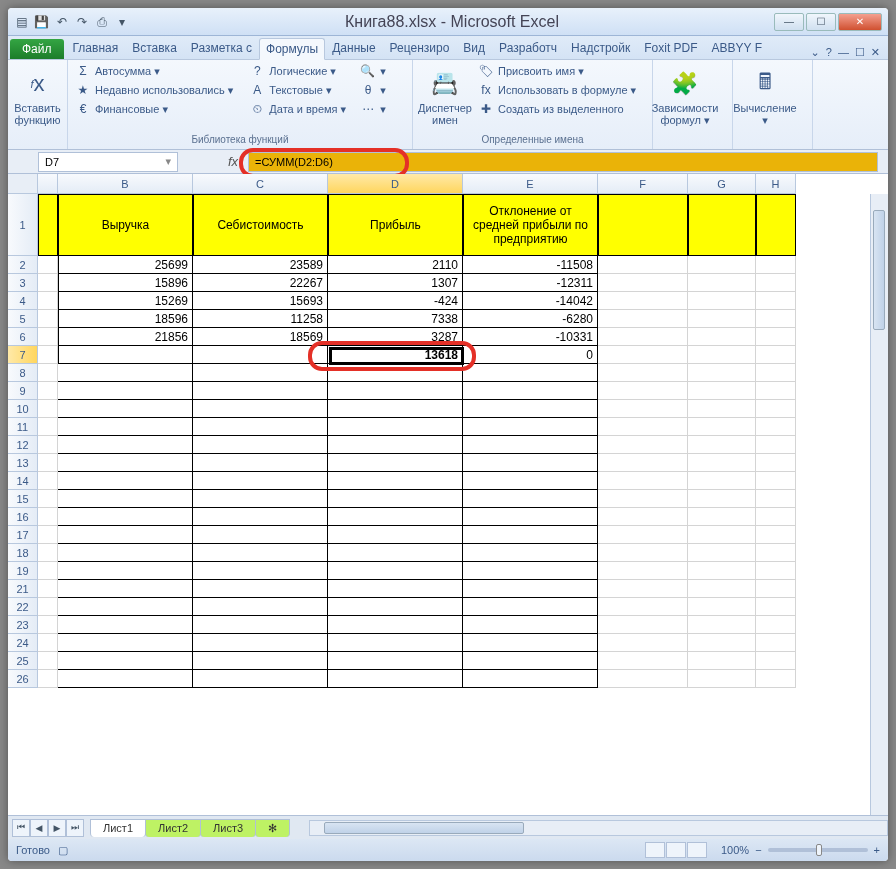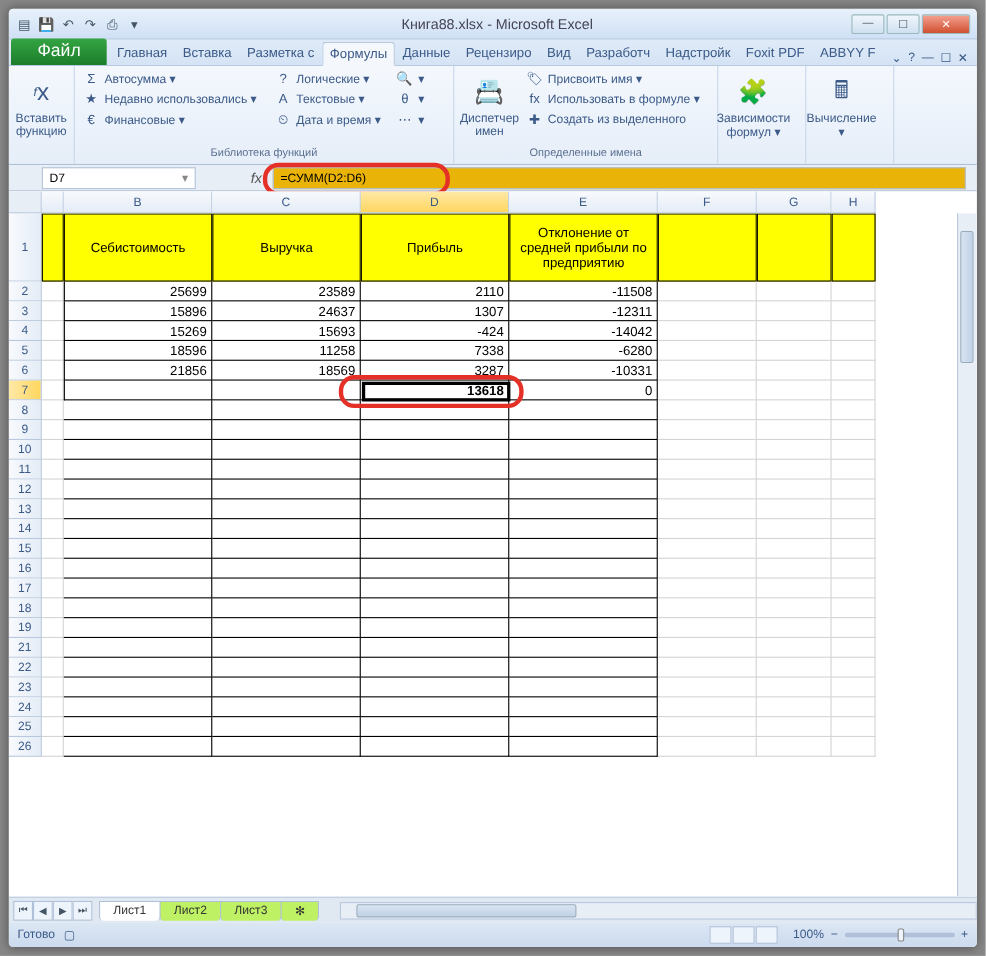--- a/index.html
+++ b/index.html
@@ -1,26 +1,26 @@
 <!DOCTYPE html>
 <html><head>
 <meta charset="utf-8">
 <style>
 *{box-sizing:border-box;margin:0;padding:0;font-family:'Segoe UI',Tahoma,sans-serif;font-size:11px}
 body{background:#888;width:896px;height:869px;overflow:hidden;position:relative}
 .outer-shadow{position:absolute;inset:8px;background:#fff;border-radius:4px;box-shadow:0 0 10px rgba(0,0,0,.4);overflow:hidden;display:flex;flex-direction:column}
 .titlebar{height:28px;background:linear-gradient(#e8f1fb,#cfe0f5);display:flex;align-items:center;padding:0 6px;border-bottom:1px solid #9db5d6}
 .titlebar .qat{display:flex;align-items:center;gap:4px}
 .titlebar .qat-ico{width:16px;height:16px;display:flex;align-items:center;justify-content:center;color:#456;font-size:12px}
-.titletext{flex:1;text-align:center;color:#445;font-size:13px}
+.titletext{flex:1;text-align:center;color:#445;font-size:16px}
 .winbtns{display:flex;gap:2px}
 .winbtn{width:30px;height:18px;background:linear-gradient(#f0f6fc,#d0e0f0);border:1px solid #9bb;border-radius:2px;display:flex;align-items:center;justify-content:center;font-size:10px;color:#456}
 .winbtn.close{background:linear-gradient(#f4a090,#d05030);color:#fff;width:44px}
 .ribbon-tabs{height:24px;background:linear-gradient(#e0ebf8,#d4e3f5);display:flex;align-items:flex-end;padding-left:2px;border-bottom:1px solid #b8c8de}
-.file-tab{background:linear-gradient(#34a543,#1c7d2a);color:#fff;padding:3px 24px;border-radius:3px 3px 0 0;margin-right:2px;font-size:16px}
+.file-tab{background:linear-gradient(#34a543,#1c7d2a);color:#fff;padding:3px 12px;border-radius:3px 3px 0 0;margin-right:2px;font-size:12px}
 .rtab{padding:3px 6px;color:#3b5a88;font-size:12px;border:1px solid transparent;margin-right:0}
 .rtab.active{background:#f4f8fd;border:1px solid #b8c8de;border-bottom:1px solid #f4f8fd;border-radius:3px 3px 0 0;position:relative;top:1px}
 .help-area{margin-left:auto;display:flex;gap:6px;padding-right:8px;color:#3b5a88}
 .ribbon{height:90px;background:linear-gradient(#f4f8fd,#e6eef9);border-bottom:1px solid #b0c0d8;display:flex}
 .rgroup{border-right:1px solid #c8d6ea;display:flex;flex-direction:column;padding:2px 4px}
 .rgroup-body{flex:1;display:flex;align-items:flex-start;gap:2px}
 .rgroup-label{text-align:center;color:#5a7090;font-size:10px;padding-bottom:2px}
 .bigbtn{display:flex;flex-direction:column;align-items:center;justify-content:center;width:56px;height:70px;text-align:center;color:#3b5a88;font-size:11px;gap:2px}
 .bigbtn .ico{width:32px;height:32px;display:flex;align-items:center;justify-content:center;font-size:22px}
 .smallbtns{display:flex;flex-direction:column;gap:1px}
@@ -230,22 +230,22 @@
             <div class="colhdr cw-e">E</div>
             <div class="colhdr cw-f">F</div>
             <div class="colhdr cw-g">G</div>
             <div class="colhdr cw-h">H</div>
           </div>
       </div>
       <div class="rows" id="rows">
           <div class="row r1">
             <div class="rowhdr">1</div>
             <div class="cell ca cw-a"></div>
+            <div class="cell cb cw-b">Выручка</div>
             <div class="cell cc cw-c">Себистоимость</div>
-            <div class="cell cb cw-b">Выручка</div>
             <div class="cell cd cw-d">Прибыль</div>
             <div class="cell ce cw-e">Отклонение от средней прибыли по предприятию</div>
             <div class="cell cf cw-f"></div>
             <div class="cell cg cw-g"></div>
             <div class="cell ch cw-h"></div>
           </div>
           <div class="row rdata">
             <div class="rowhdr">2</div>
             <div class="cell ca cw-a"></div>
             <div class="cell cb cw-b" style="border-right: 1px solid rgb(0, 0, 0); border-bottom: 1px solid rgb(0, 0, 0); border-left: 1px solid rgb(0, 0, 0);">25699</div>
@@ -253,21 +253,21 @@
             <div class="cell cd cw-d" style="border-right: 1px solid rgb(0, 0, 0); border-bottom: 1px solid rgb(0, 0, 0);">2110</div>
             <div class="cell ce cw-e" style="border-right: 1px solid rgb(0, 0, 0); border-bottom: 1px solid rgb(0, 0, 0);">-11508</div>
             <div class="cell cf cw-f"></div>
             <div class="cell cg cw-g"></div>
             <div class="cell ch cw-h"></div>
           </div>
           <div class="row rdata">
             <div class="rowhdr">3</div>
             <div class="cell ca cw-a"></div>
             <div class="cell cb cw-b" style="border-right: 1px solid rgb(0, 0, 0); border-bottom: 1px solid rgb(0, 0, 0); border-left: 1px solid rgb(0, 0, 0);">15896</div>
-            <div class="cell cc cw-c" style="border-right: 1px solid rgb(0, 0, 0); border-bottom: 1px solid rgb(0, 0, 0);">24637</div>
+            <div class="cell cc cw-c" style="border-right: 1px solid rgb(0, 0, 0); border-bottom: 1px solid rgb(0, 0, 0);">22267</div>
             <div class="cell cd cw-d" style="border-right: 1px solid rgb(0, 0, 0); border-bottom: 1px solid rgb(0, 0, 0);">1307</div>
             <div class="cell ce cw-e" style="border-right: 1px solid rgb(0, 0, 0); border-bottom: 1px solid rgb(0, 0, 0);">-12311</div>
             <div class="cell cf cw-f"></div>
             <div class="cell cg cw-g"></div>
             <div class="cell ch cw-h"></div>
           </div>
           <div class="row rdata">
             <div class="rowhdr">4</div>
             <div class="cell ca cw-a"></div>
             <div class="cell cb cw-b" style="border-right: 1px solid rgb(0, 0, 0); border-bottom: 1px solid rgb(0, 0, 0); border-left: 1px solid rgb(0, 0, 0);">15269</div>

